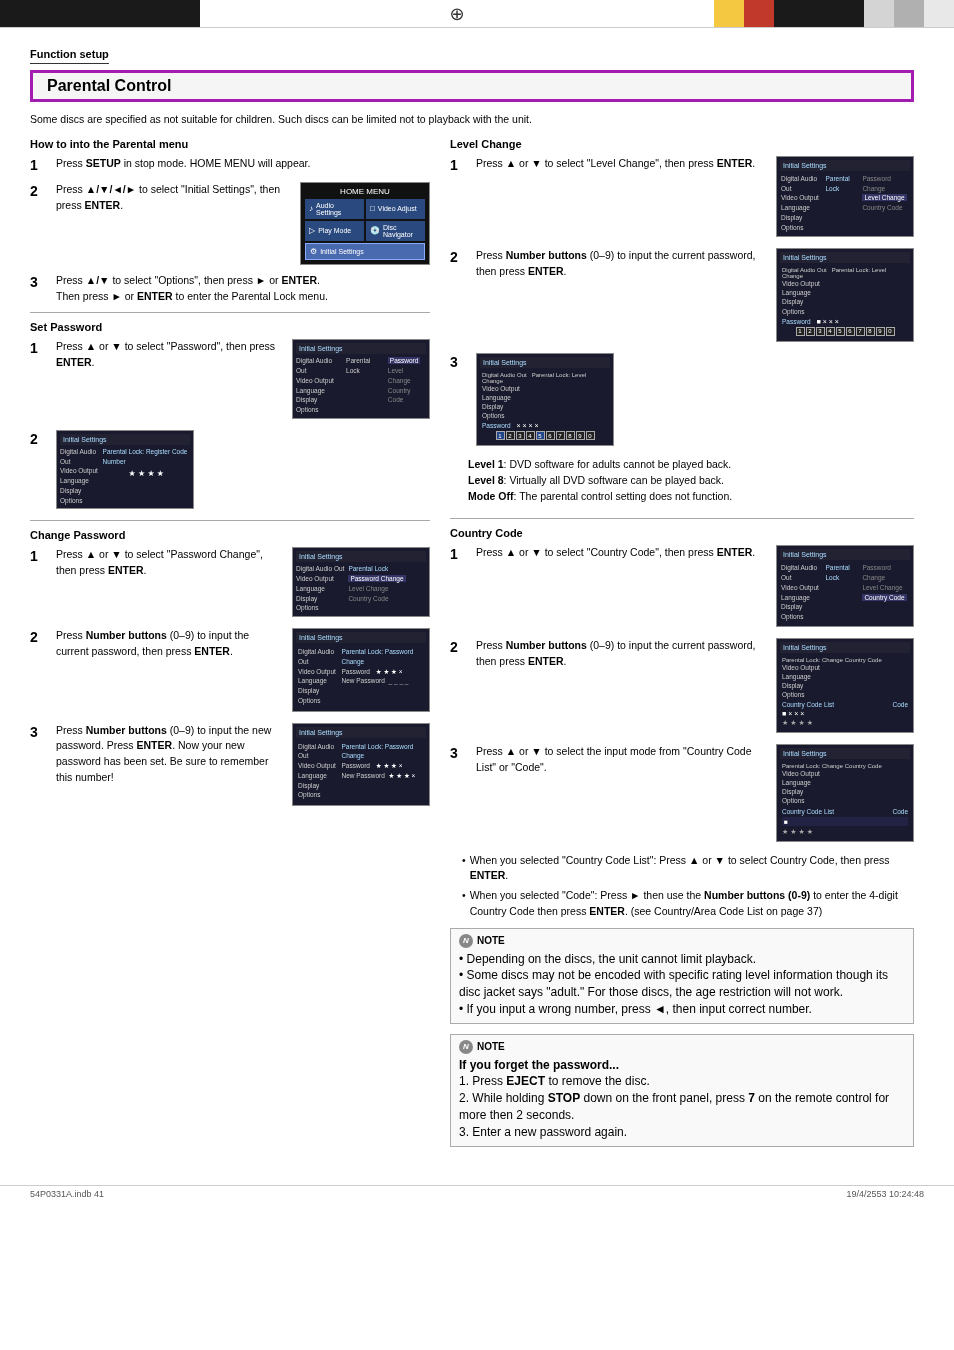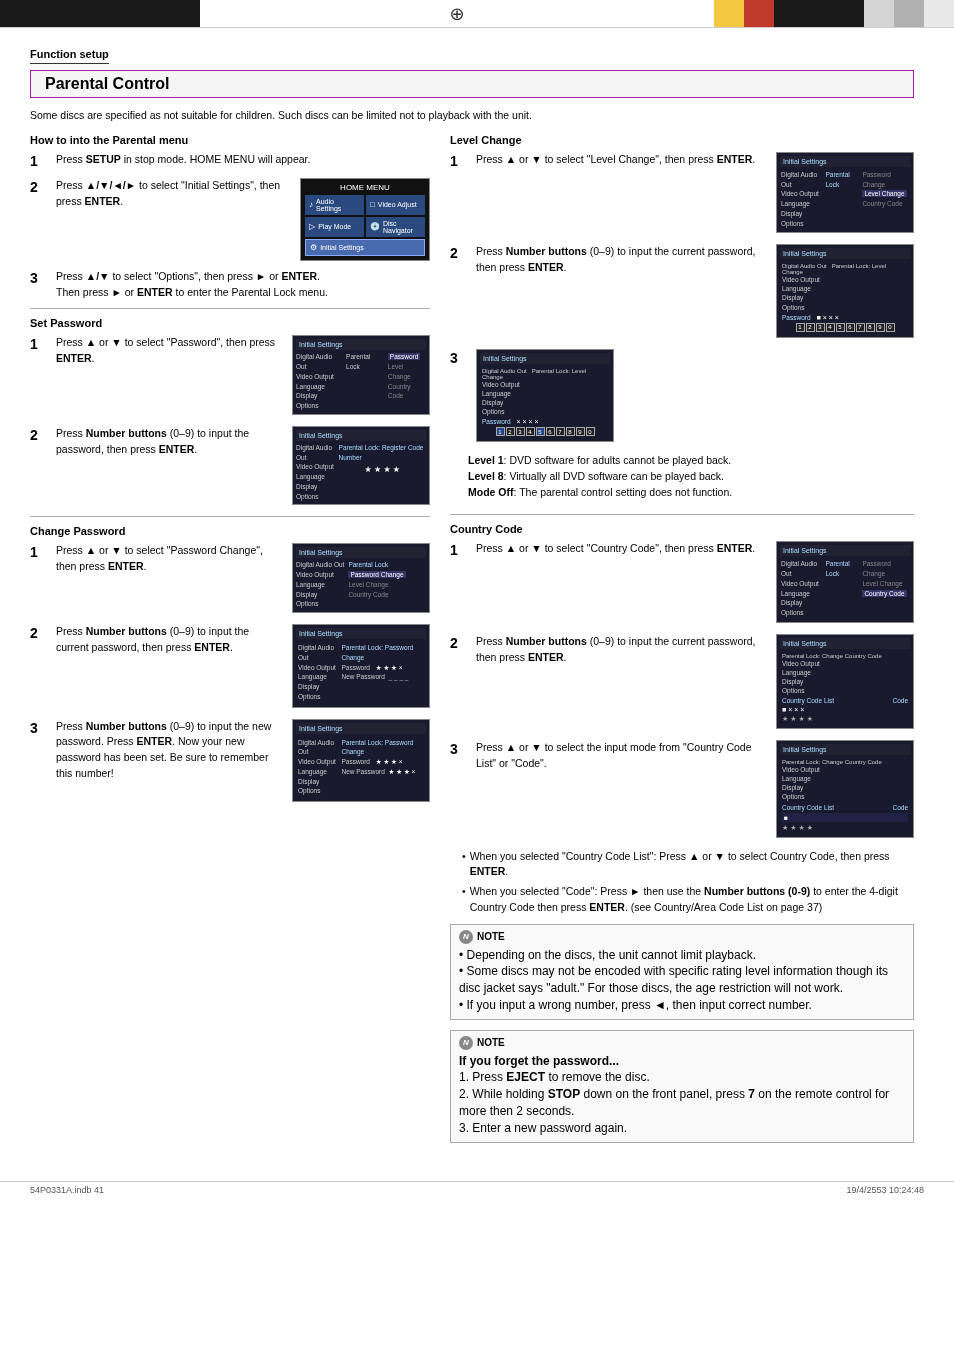--- a/index.html
+++ b/index.html
@@ -57,21 +57,21 @@
       font-size: 11px;
       font-weight: bold;
       margin-bottom: 6px;
       border-bottom: 1px solid #333;
       padding-bottom: 3px;
       display: inline-block;
     }
 
     
     .parental-control-box {
-      border: 1px solid #a21caf;
+      border: 3px solid #a21caf;
       background: #f5f5f5;
       padding: 4px 14px;
       margin-bottom: 10px;
     }
     .parental-control-title {
       font-size: 16px;
       font-weight: bold;
     }
 
     .intro-text {
@@ -393,23 +393,20 @@
                   <span style="color:#888;">Level Change</span><br>
                   <span style="color:#888;">Country Code</span>
                 </div>
               </div>
             </div>
           </div>
         </div>
 
         <div class="step-with-img">
           <div class="step-number">2</div>
-          <div class="step-text">
-            Press <b>Number buttons</b> (0–9) to input the password, then press <b>ENTER</b>.
-          </div>
           <div class="step-img">
             <div class="settings-thumb">
               <div style="background:#223; padding:2px 3px; font-size:7px; color:#adf; margin-bottom:2px;">Initial Settings</div>
               <div style="display:flex; gap:4px;">
                 <div style="font-size:6.5px; color:#ccc; line-height:1.5;">
                   Digital Audio Out<br>Video Output<br>Language<br>Display<br>Options
                 </div>
                 <div style="font-size:6.5px; line-height:1.5;">
                   <span style="color:#adf;">Parental Lock: Register Code Number</span><br>
                   <div class="star-row">★ ★ ★ ★</div>

